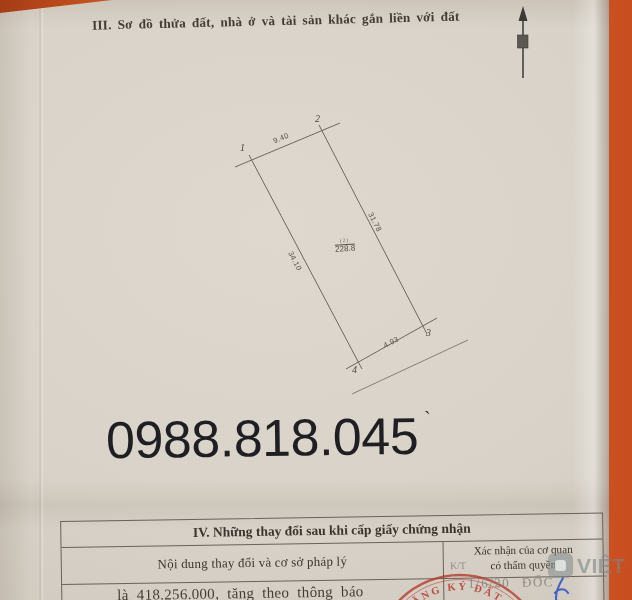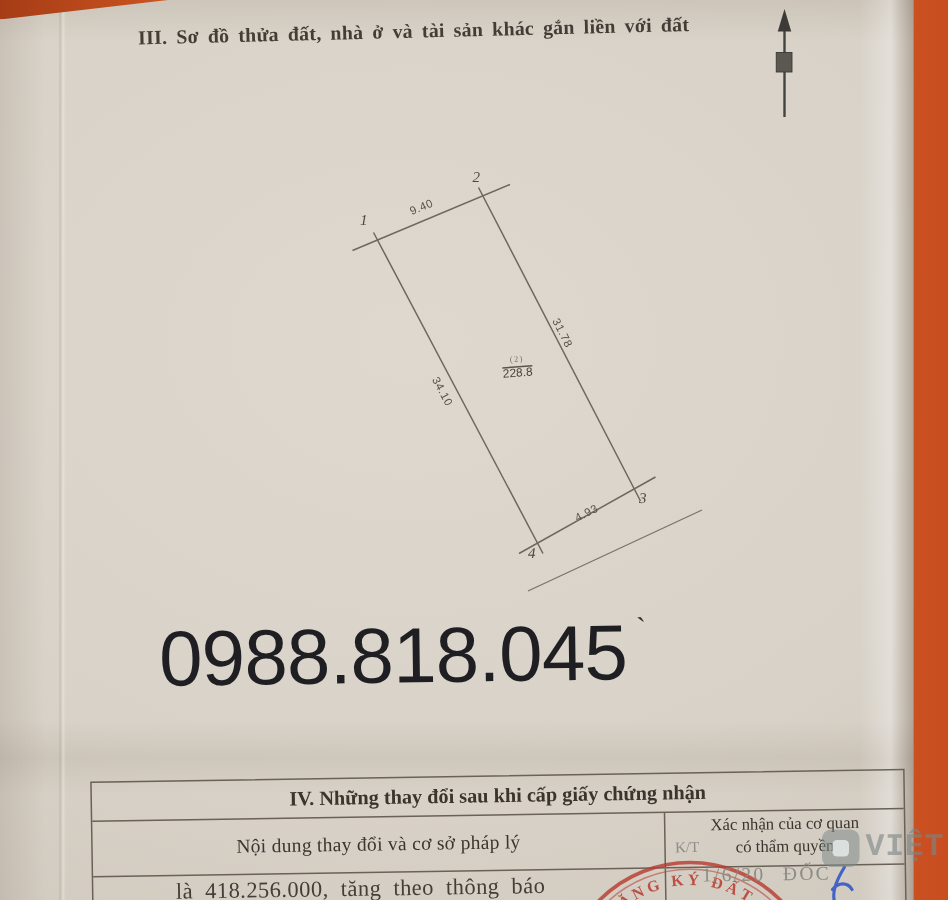--- a/index.html
+++ b/index.html
@@ -73,21 +73,21 @@
   .kt{position:absolute;left:450px;top:560px;z-index:4;font-size:10px;color:#8e8d87;
     transform:rotate(-2deg);}
   .gdate{position:absolute;left:468px;top:575px;z-index:4;font-size:13px;color:#8c8b85;
     letter-spacing:1.5px;word-spacing:7px;transform:rotate(-1deg);}
   
   .wm{position:absolute;left:548px;top:553px;z-index:6;display:flex;align-items:center;gap:4px;}
   .wm-logo{width:25px;height:25px;border-radius:6px;background:rgba(128,138,138,.55);
     position:relative;}
   .wm-logo::after{content:"";position:absolute;left:7px;top:7px;width:11px;height:11px;
     border-radius:3px;background:rgba(238,242,242,.75);}
-  .wm-text{font-family:Liberation Mono, monospace;font-size:21px;
+  .wm-text{font-family:Liberation Sans, sans-serif;font-size:21px;
     font-weight:800;color:rgba(124,134,134,.62);letter-spacing:.5px;}
 </style>
 </head>
 <body>
 
 <div class="stage">
 
   <div class="paper"></div>
   <div class="corner-wedge"></div>
 

